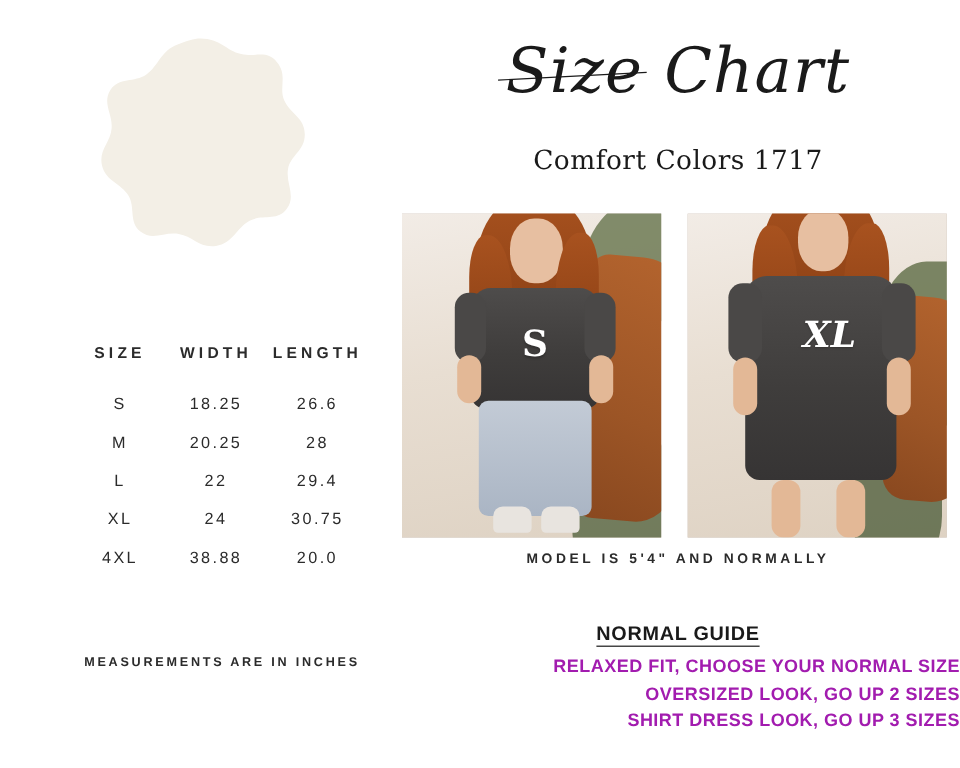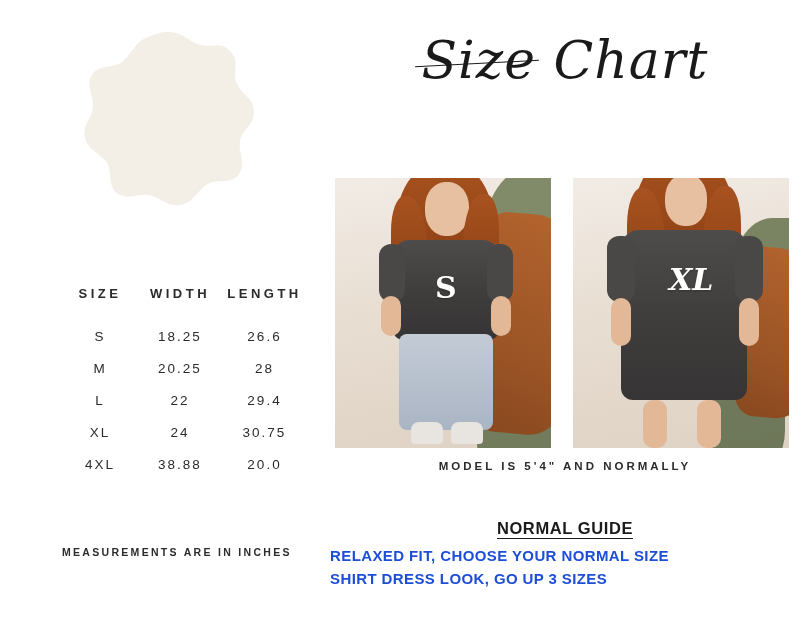--- a/index.html
+++ b/index.html
@@ -61,21 +61,21 @@
     text-align: center;
     padding: 0 0 17px 0;
     white-space: nowrap;
   }
 
   .measure-note {
     position: absolute;
     left: 62px;
     top: 546px;
     width: 246px;
-    text-align: left;
+    text-align: center;
     font-size: 10.5px;
     font-weight: 700;
     letter-spacing: 2.3px;
     color: #2b2b2b;
   }
 
   
   .right-col {
     position: absolute;
     left: 330px;
@@ -250,26 +250,26 @@
   .guide-title span {
     border-bottom: 1.6px solid #1a1a1a;
     padding-bottom: 1px;
   }
 
   .guide-lines {
     position: absolute;
     left: 0;
     top: 545px;
     width: 470px;
-    text-align: left;
+    text-align: right;
     font-size: 15px;
     font-weight: 700;
     letter-spacing: 0.4px;
     line-height: 1.5;
-    color: #1d4ed8;
+    color: #a21caf;
   }
   .guide-lines .bold-em { font-weight: 700; }
 </style>
 </head>
 <body>
 
 <div class="left-col">
 
   <div class="blob-wrap">
     <svg width="190" height="190" viewBox="0 0 190 190" aria-hidden="true">
@@ -334,20 +334,21 @@
   <div class="measure-note">MEASUREMENTS ARE IN INCHES</div>
 </div>
 
 <div class="right-col">
 
   <div class="title-script">
     <span class="strike">Size</span>
     <span>Chart</span>
   </div>
 
+  <div class="subtitle">Comfort Colors 1717</div>
 
   <div class="photos">
 
     <div class="photo left-photo">
       <div class="bg-wall"></div>
       <div class="plant" style="right:-24px;top:-14px;width:90px;height:110px;background:#6d7a55;border-radius:60% 20% 50% 30%;"></div>
       <div class="plant" style="right:-6px;bottom:-30px;width:80px;height:120px;background:#5f6c4a;border-radius:50% 30% 40% 30%;"></div>
       <div class="jacket-l"></div>
       <div class="jacket-r"></div>
       <div class="hair" style="left:62px;top:-18px;width:96px;height:120px;"></div>
@@ -391,15 +392,16 @@
   </div>
 
   <div class="guide-title">
     <span>NORMAL GUIDE</span>
   </div>
 
   <div class="guide-lines">
     <div>
       <span>RELAXED FIT, CHOOSE YOUR </span><span class="bold-em">NORMAL SIZE</span>
     </div>
+    <div>OVERSIZED LOOK, GO UP 2 SIZES</div>
     <div>SHIRT DRESS LOOK, GO UP 3 SIZES</div>
   </div>
 </div>
 
 </body></html>

